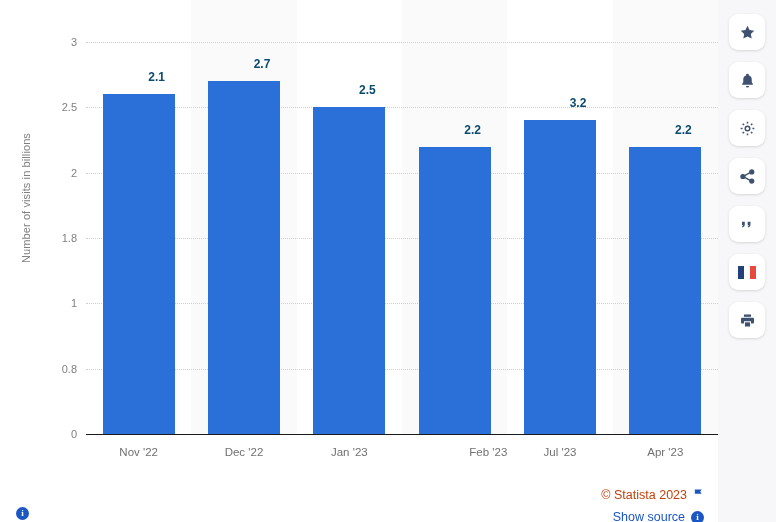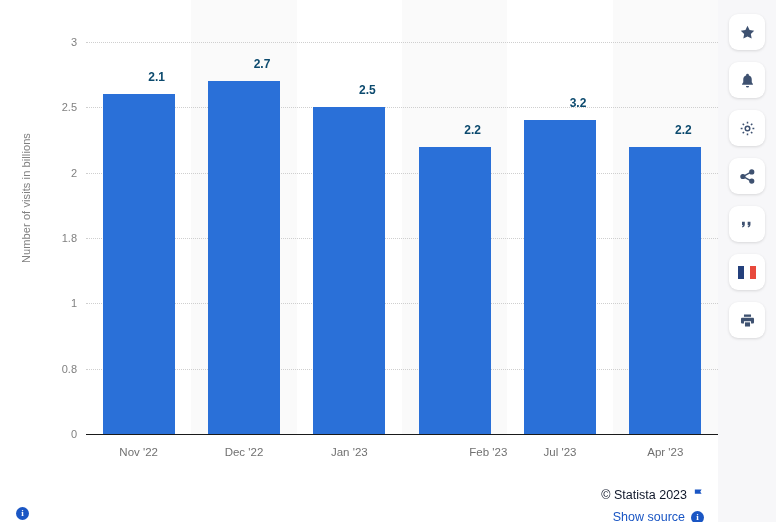--- a/index.html
+++ b/index.html
@@ -162,21 +162,21 @@
     cursor: pointer;
   }
   #copyright {
     position: absolute;
     right: 14px;
     top: 18px;
     display: flex;
     align-items: center;
     gap: 6px;
     font-size: 12.5px;
-    color: #0f172a;
+    color: #c2410c;
     white-space: nowrap;
   }
   #show-source {
     position: absolute;
     right: 14px;
     top: 40px;
     display: flex;
     align-items: center;
     gap: 6px;
     font-size: 12.5px;

